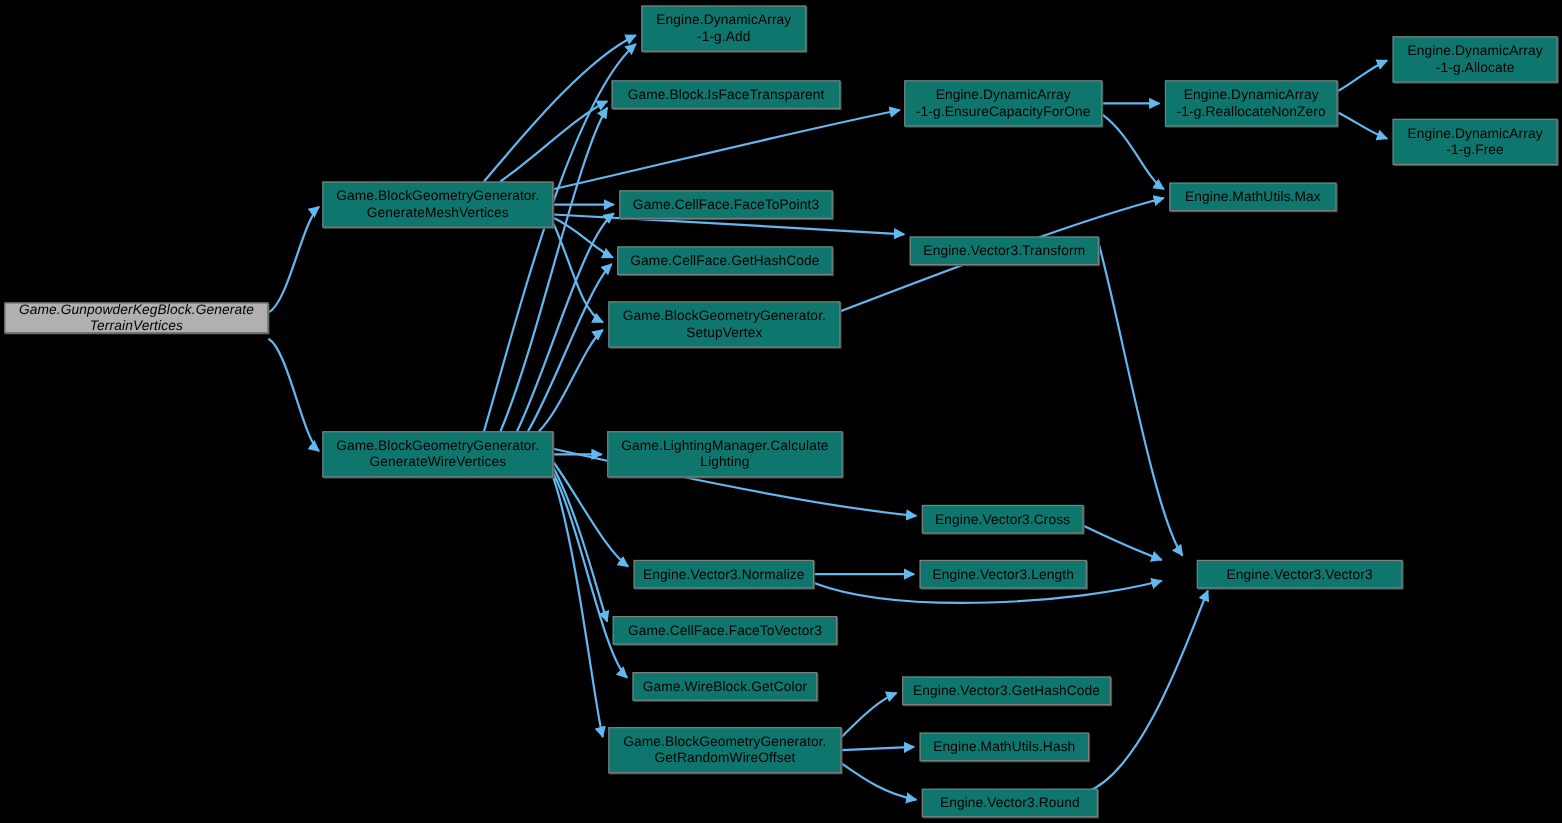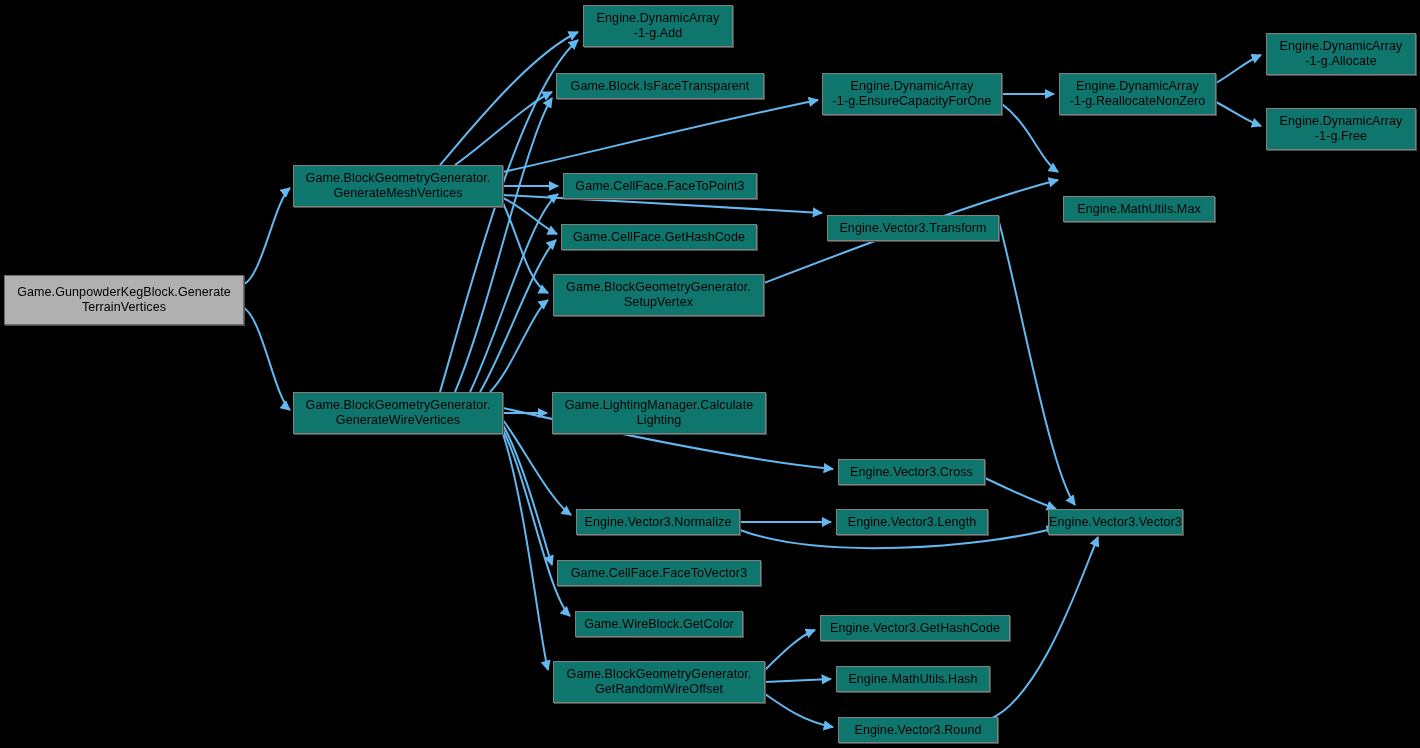--- a/index.html
+++ b/index.html
@@ -88,21 +88,21 @@
         <path d="M985,478 C1010,490 1040,503 1056,509" fill="none" stroke="#63b8f0" stroke-width="2" marker-end="url(#arrow)"></path>
         <path d="M740,522 L831,522" fill="none" stroke="#63b8f0" stroke-width="2" marker-end="url(#arrow)"></path>
         <path d="M740,530 C820,560 980,548 1056,528" fill="none" stroke="#63b8f0" stroke-width="2" marker-end="url(#arrow)"></path>
         <path d="M765,670 C785,650 800,636 815,630" fill="none" stroke="#63b8f0" stroke-width="2" marker-end="url(#arrow)"></path>
         <path d="M765,682 L831,679" fill="none" stroke="#63b8f0" stroke-width="2" marker-end="url(#arrow)"></path>
         <path d="M765,694 C785,708 805,722 833,727" fill="none" stroke="#63b8f0" stroke-width="2" marker-end="url(#arrow)"></path>
         <path d="M988,720 C1040,700 1080,580 1098,537" fill="none" stroke="#63b8f0" stroke-width="2" marker-end="url(#arrow)"></path>
       </g>
   </svg>
   <div id="node-layer">
-      <div class="node current" style="left: 4px; top: 275px; width: 240px; height: 50px;">
+      <div class="node current" style="left: 4px; top: 275px; width: 240px; height: 28px; font-style: italic;">
         <span class="node-label">Game.GunpowderKegBlock.Generate
 TerrainVertices</span>
       </div>
       <div class="node" style="left: 293px; top: 165px; width: 210px; height: 42px;">
         <span class="node-label">Game.BlockGeometryGenerator.
 GenerateMeshVertices</span>
       </div>
       <div class="node" style="left: 293px; top: 392px; width: 210px; height: 42px;">
         <span class="node-label">Game.BlockGeometryGenerator.
 GenerateWireVertices</span>
@@ -160,24 +160,24 @@
       <div class="node" style="left: 836px; top: 666px; width: 154px; height: 26px;">
         <span class="node-label">Engine.MathUtils.Hash</span>
       </div>
       <div class="node" style="left: 838px; top: 717px; width: 160px; height: 26px;">
         <span class="node-label">Engine.Vector3.Round</span>
       </div>
       <div class="node" style="left: 1059px; top: 73px; width: 157px; height: 42px;">
         <span class="node-label">Engine.DynamicArray
 -1-g.ReallocateNonZero</span>
       </div>
-      <div class="node" style="left: 1063px; top: 166px; width: 152px; height: 26px; margin-top: 30px;">
+      <div class="node" style="left: 1063px; top: 166px; width: 152px; height: 26px;">
         <span class="node-label">Engine.MathUtils.Max</span>
       </div>
-      <div class="node" style="left: 1048px; top: 509px; width: 135px; height: 26px;">
+      <div class="node" style="left: 1088px; top: 509px; width: 187px; height: 26px;">
         <span class="node-label">Engine.Vector3.Vector3</span>
       </div>
       <div class="node" style="left: 1266px; top: 33px; width: 150px; height: 42px;">
         <span class="node-label">Engine.DynamicArray
 -1-g.Allocate</span>
       </div>
       <div class="node" style="left: 1266px; top: 108px; width: 150px; height: 42px;">
         <span class="node-label">Engine.DynamicArray
 -1-g.Free</span>
       </div>

